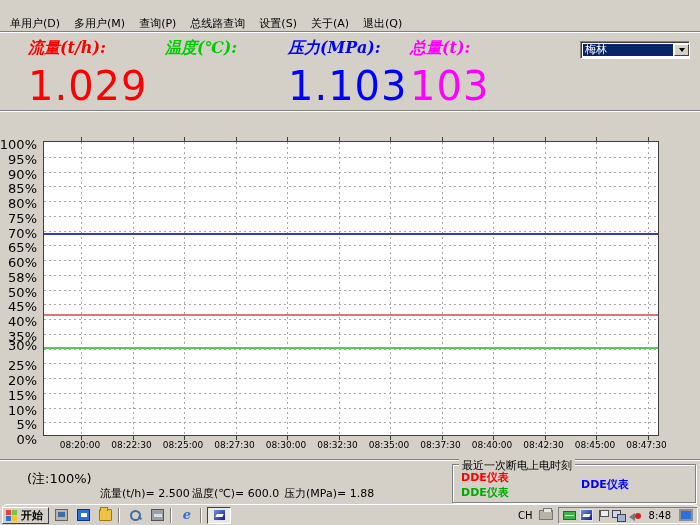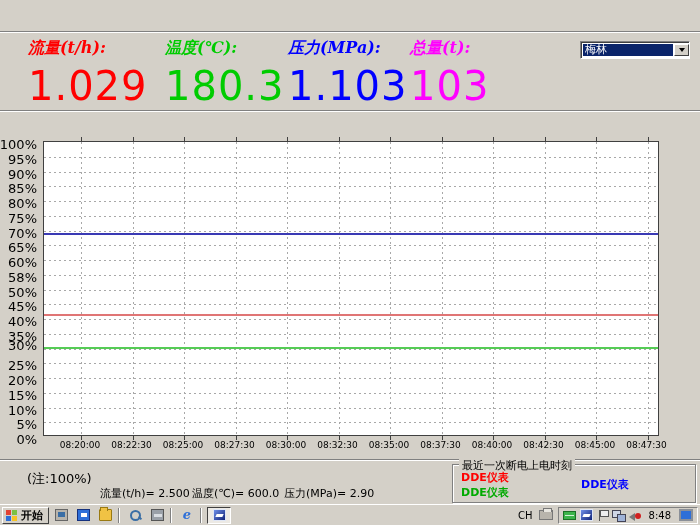--- a/index.html
+++ b/index.html
@@ -60,21 +60,21 @@
   .range-item { position:absolute; top:486px; font-size:11px; white-space:nowrap;margin-left:12px; }
   .rg0{left:88px} .rg1{left:180px} .rg2{left:272px}
   .groupbox { position:absolute; left:452px; top:464px; width:244px; height:39px;
     border:1px solid #808080; box-shadow:inset 1px 1px 0 #fff, 1px 1px 0 #fff; }
   .groupbox-title { position:absolute; top:-7px; left:6px; background:#d4d0c8; padding:0 3px; font-size:11px; white-space:nowrap; }
   .dde { position:absolute; font-size:11px; font-weight:bold; white-space:nowrap; }
   .dde0{left:8px; top:5px} .dde1{left:8px; top:20px} .dde2{left:128px; top:12px}
 
   
   .taskbar { position:absolute; left:0; bottom:0; width:700px; height:21px; background:#d4d0c8;
-    border-top:1px solid #fff; display:flex; align-items:center; padding:1px 2px; }
+    border-top:1px solid #fff; display:flex; align-items:center; padding:1px 2px;border-radius:8px; }
   .start-btn { height:17px; display:flex; align-items:center; gap:3px; padding:0 5px 0 3px;
     background:#d4d0c8; border:1px solid; border-color:#fff #404040 #404040 #fff; font-weight:bold; font-size:11px; }
   .winlogo { width:12px; height:11px; display:grid; grid-template-columns:5px 5px; grid-template-rows:5px 5px; gap:1px; }
   .winlogo i { display:block; }
   .wl-r{background:#e34234} .wl-g{background:#7bc143} .wl-b{background:#2e6fd8} .wl-y{background:#f7c324}
   .ql-btn { width:20px; height:17px; margin-left:2px; display:flex; align-items:center; justify-content:center;
     background:#d4d0c8; border:1px solid #d4d0c8; }
   .tb-sep { width:2px; height:15px; margin:0 3px; border-left:1px solid #808080; border-right:1px solid #fff; }
   .task-btn { width:24px; height:17px; margin-left:2px; display:flex; align-items:center; justify-content:center;
     background:#ece9e4; border:1px solid; border-color:#404040 #fff #fff #404040; }
@@ -113,30 +113,38 @@
   .vol-ic::after { content:""; position:absolute; right:0; top:3px; width:6px; height:6px; background:#d02020; border-radius:50%; }
   .monitor-ic { width:14px; height:12px; background:#2e6fd8; border:2px solid #8a8f98; }
 </style>
 </head>
 <body>
 
 <div class="screen">
   <div class="app-window">
 
 
+    <div class="menubar">
+      <span class="menu-item">单用户(D)</span>
+      <span class="menu-item">多用户(M)</span>
+      <span class="menu-item">查询(P)</span>
+      <span class="menu-item">总线路查询</span>
+      <span class="menu-item">设置(S)</span>
+      <span class="menu-item">关于(A)</span>
+      <span class="menu-item">退出(Q)</span>
+    </div>
 
     <div class="groove groove-1"></div>
 
     <div class="readout ro0" style="color: rgb(255, 0, 0);">
       <div class="ro-label">流量(t/h):</div>
       <div class="ro-value">1.029</div>
     </div>
     <div class="readout ro1" style="color: rgb(0, 204, 0);">
       <div class="ro-label">温度(℃):</div>
-      <div class="ro-value">180.3</div>
     </div>
     <div class="readout ro2" style="color: rgb(0, 0, 255);">
       <div class="ro-label">压力(MPa):</div>
       <div class="ro-value">1.103</div>
     </div>
     <div class="readout ro3" style="color: rgb(255, 0, 255);">
       <div class="ro-label">总量(t):</div>
       <div class="ro-value">103</div>
     </div>
 
@@ -245,21 +253,21 @@
         <div class="xlabel" style="left: 473.5px;">08:42:30</div>
         <div class="xlabel" style="left: 525px;">08:45:00</div>
         <div class="xlabel" style="left: 576.5px;">08:47:30</div>
       </div>
 
     <div class="groove groove-3"></div>
 
     <div class="note">(注:100%)</div>
     <div class="range-item rg0">流量(t/h)= 2.500</div>
     <div class="range-item rg1">温度(℃)= 600.0</div>
-    <div class="range-item rg2">压力(MPa)= 2.90</div>
+    <div class="range-item rg2">压力(MPa)= 1.88</div>
 
     <div class="groupbox">
       <span class="groupbox-title">最近一次断电上电时刻</span>
       <span class="dde dde0" style="color: rgb(255, 0, 0);">DDE仪表</span>
       <span class="dde dde1" style="color: rgb(0, 170, 0);">DDE仪表</span>
       <span class="dde dde2" style="color: rgb(0, 0, 255);">DDE仪表</span>
     </div>
   </div>
 
   <div class="taskbar">

